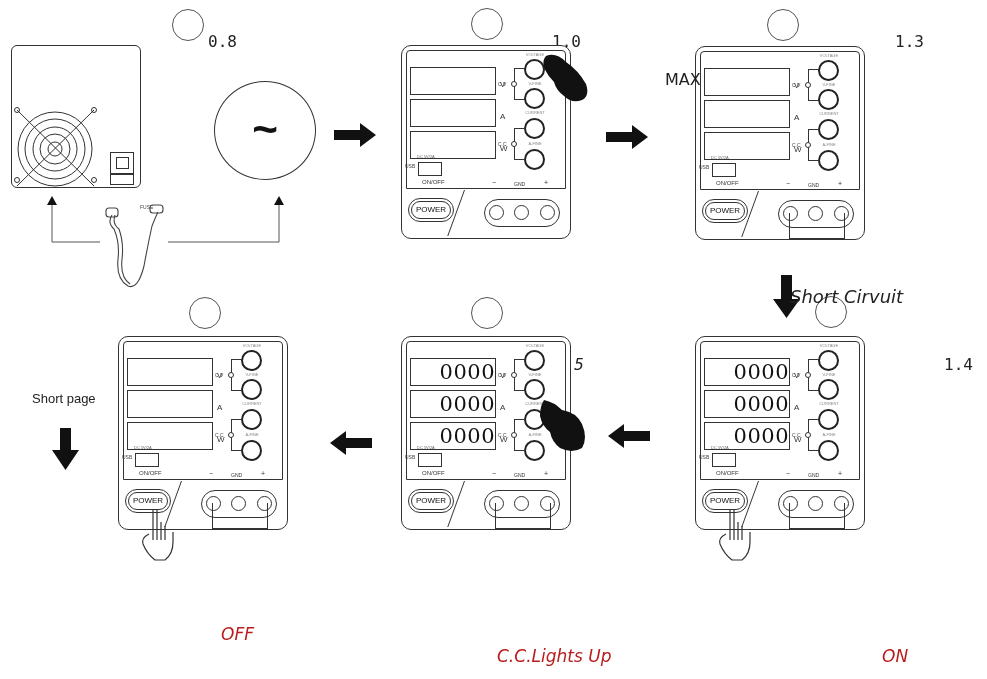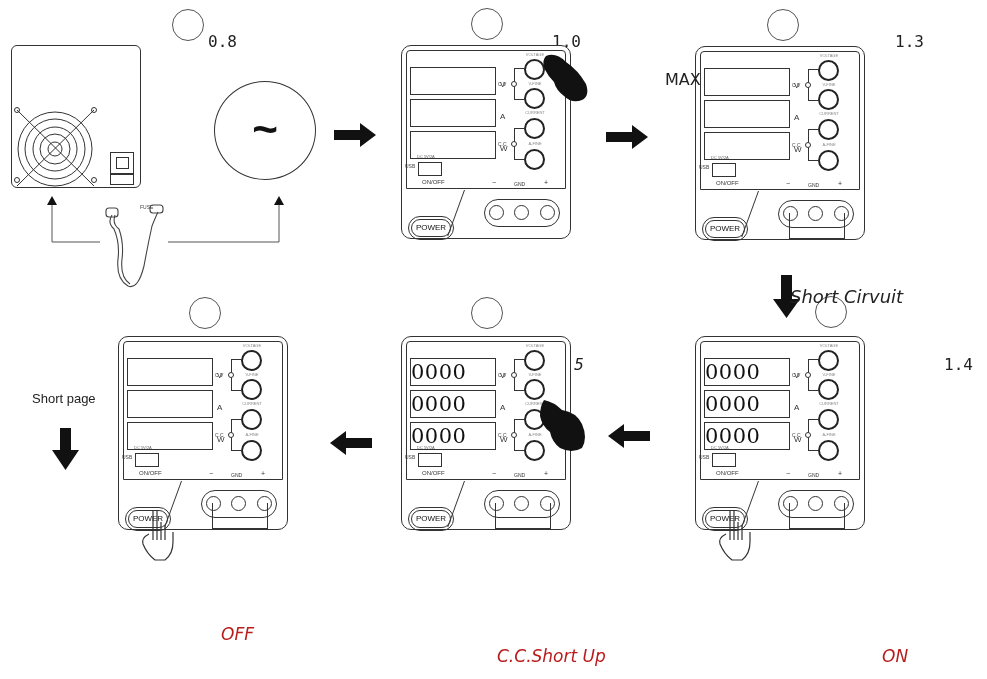--- a/index.html
+++ b/index.html
@@ -7,34 +7,34 @@
     .abs { position: absolute; }
     .hand { font-family: "DejaVu Sans", sans-serif; font-style: italic; color: #222; }
     .step-circle { position: absolute; width: 30px; height: 30px; border: 1.2px solid #555; border-radius: 50%; background: #fff; }
     .step-num { position: absolute; font-family: "DejaVu Sans Mono", monospace; font-size: 16px; color: #222; }
     .caption { position: absolute; font-family: "DejaVu Sans", sans-serif; font-style: italic; font-size: 17px; color: #b91c1c; }
 
     
     .panel { position: absolute; width: 168px; height: 192px; border: 1.5px solid #333; border-radius: 10px; background: #fff; }
     .panel .inner { position: absolute; left: 4px; top: 4px; width: 158px; height: 137px; border: 1px solid #333; border-radius: 4px 4px 0 0; }
     .panel .model { position: absolute; left: 50px; top: 3px; width: 60px; height: 2px; font-size: 4px; color: #999; text-align: center; }
-    .panel .disp { position: absolute; left: 8px; width: 84px; height: 26px; border: 1.2px solid #333; background:#fff; font-family: "DejaVu Serif", serif; font-size: 21px; line-height: 26px; text-align: left; letter-spacing: 0.5px; }
+    .panel .disp { position: absolute; left: 8px; width: 84px; height: 26px; border: 1.2px solid #333; background:#fff; font-family: "DejaVu Serif", serif; font-size: 21px; line-height: 26px; text-align: right; letter-spacing: 0.5px; }
     .panel .unit { position: absolute; left: 98px; font-size: 8px; color: #333; }
     .panel .knob { position: absolute; left: 122px; width: 17px; height: 17px; border: 2px solid #222; border-radius: 50%; background: #fff; }
     .panel .knoblabel { position: absolute; left: 118px; width: 30px; font-size: 4px; color: #888; text-align: center; }
     .panel .bracket { position: absolute; left: 112px; width: 10px; border: 1px solid #333; border-right: none; }
     .panel .mode { position: absolute; left: 96px; font-size: 5px; color: #444; }
     .panel .led { position: absolute; left: 109px; width: 4px; height: 4px; border: 1px solid #333; border-radius: 50%; background: #fff; }
     .panel .usblbl { position: absolute; left: 3px; top: 117px; font-size: 5px; color: #444; }
     .panel .dclbl { position: absolute; left: 15px; top: 108px; font-size: 4px; color: #666; }
     .panel .usb { position: absolute; left: 16px; top: 116px; width: 22px; height: 12px; border: 1px solid #333; }
     .panel .onoff { position: absolute; left: 20px; top: 133px; font-size: 6px; color: #333; }
     .panel .term-lbl { position: absolute; top: 133px; font-size: 7px; color: #333; }
     .panel .divider { position: absolute; left: 62px; top: 144px; width: 1px; height: 46px; background: #333; transform: skewX(-20deg); transform-origin: top; }
-    .panel .powerbtn { position: absolute; left: 6px; top: 170px; width: 44px; height: 22px; border: 1.5px solid #333; border-radius: 12px; }
+    .panel .powerbtn { position: absolute; left: 6px; top: 152px; width: 44px; height: 22px; border: 1.5px solid #333; border-radius: 12px; }
     .panel .powerbtn span { position: absolute; left: 2px; top: 2px; right: 2px; bottom: 2px; border: 1px solid #333; border-radius: 10px; font-size: 8px; line-height: 16px; text-align: center; }
     .panel .termbox { position: absolute; left: 82px; top: 153px; width: 74px; height: 26px; border: 1.5px solid #333; border-radius: 14px; }
     .panel .term { position: absolute; top: 159px; width: 13px; height: 13px; border: 1.5px solid #333; border-radius: 50%; background: #fff; }
     .panel .shortwire { position: absolute; left: 93px; top: 166px; width: 54px; height: 25px; border: 1px solid #333; border-top: none; }
     svg { overflow: visible; }
   </style>
 </head>
 <body>
 
 <div class="step-circle" style="left:172px;top:9px;"></div>
@@ -282,21 +282,21 @@
     </div>
   <div class="termbox"></div>
   <div class="term" style="left:87px;"></div>
   <div class="term" style="left:112px;"></div>
   <div class="term" style="left:138px;"></div>
   <div class="shortwire"></div>
 </div>
 <svg class="abs" style="left:540px;top:398px;" width="48" height="54">
   <path d="M4,2 q10,2 18,10 q14,2 20,14 q6,14 0,24 q-10,6 -22,0 q-8,-6 -10,-16 q-8,-6 -10,-16 q0,-10 4,-16 z" fill="#111"></path>
 </svg>
-<div class="caption" style="left:497px;top:646px;">C.C.Short Up</div>
+<div class="caption" style="left:497px;top:646px;">C.C.Lights Up</div>
 
 <div class="step-circle" style="left:189px;top:297px;"></div>
 <div class="step-num" style="left:228px;top:355px;font-style:italic;">1.6</div>
 
 <div class="panel" style="left:118px;top:336px;">
   <div class="inner"></div>
   <div class="disp" style="top:21px;"></div>
   <div class="disp" style="top:53px;"></div>
   <div class="disp" style="top:85px;"></div>
   <div class="unit" style="top:34px;">V</div>

